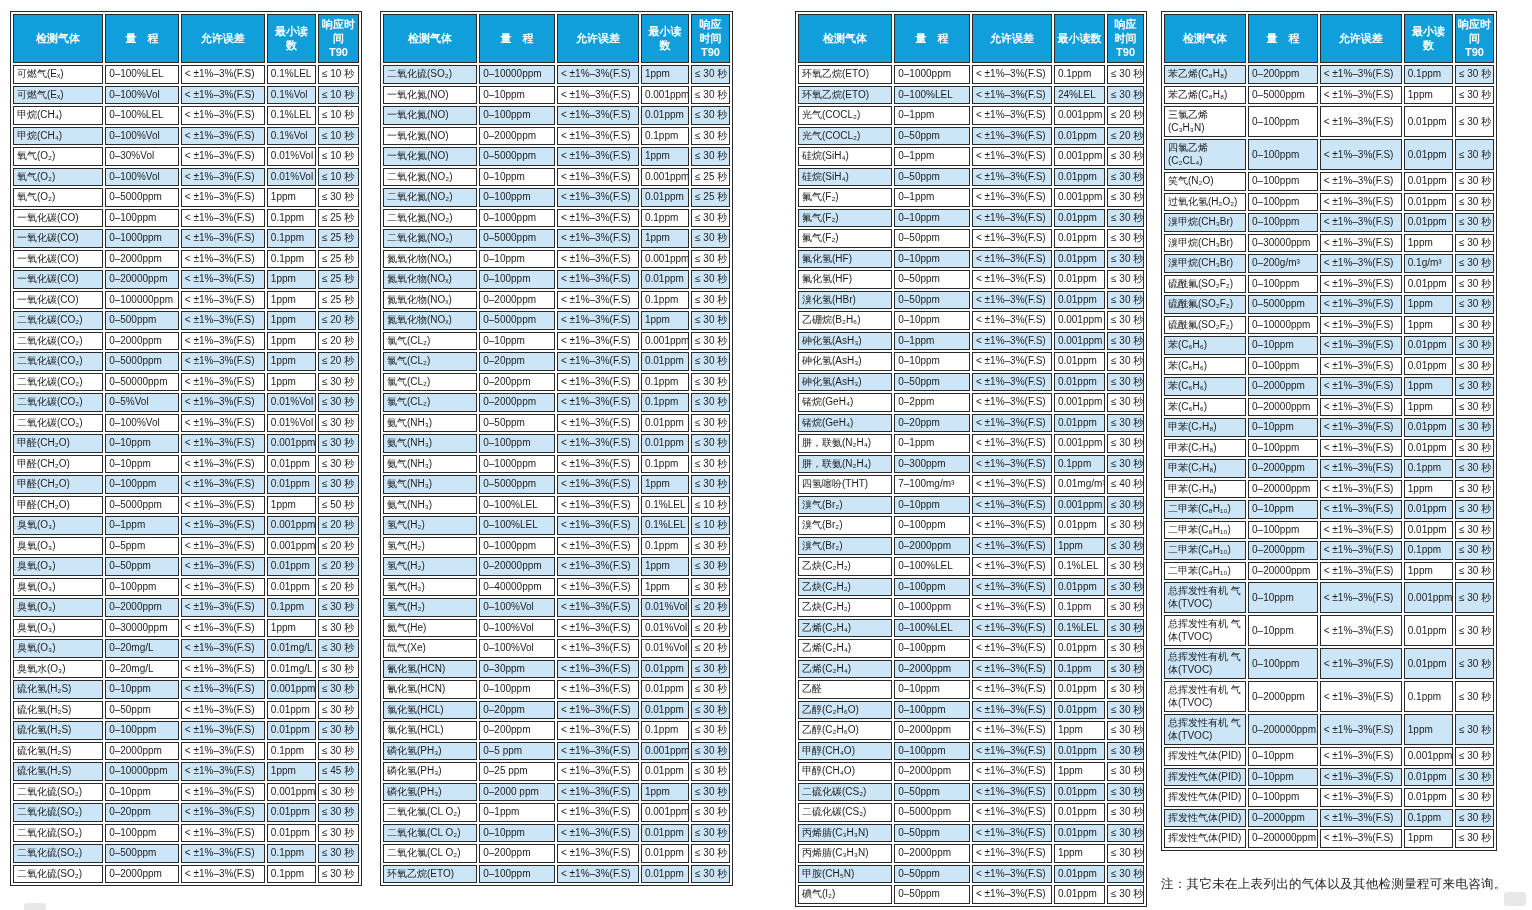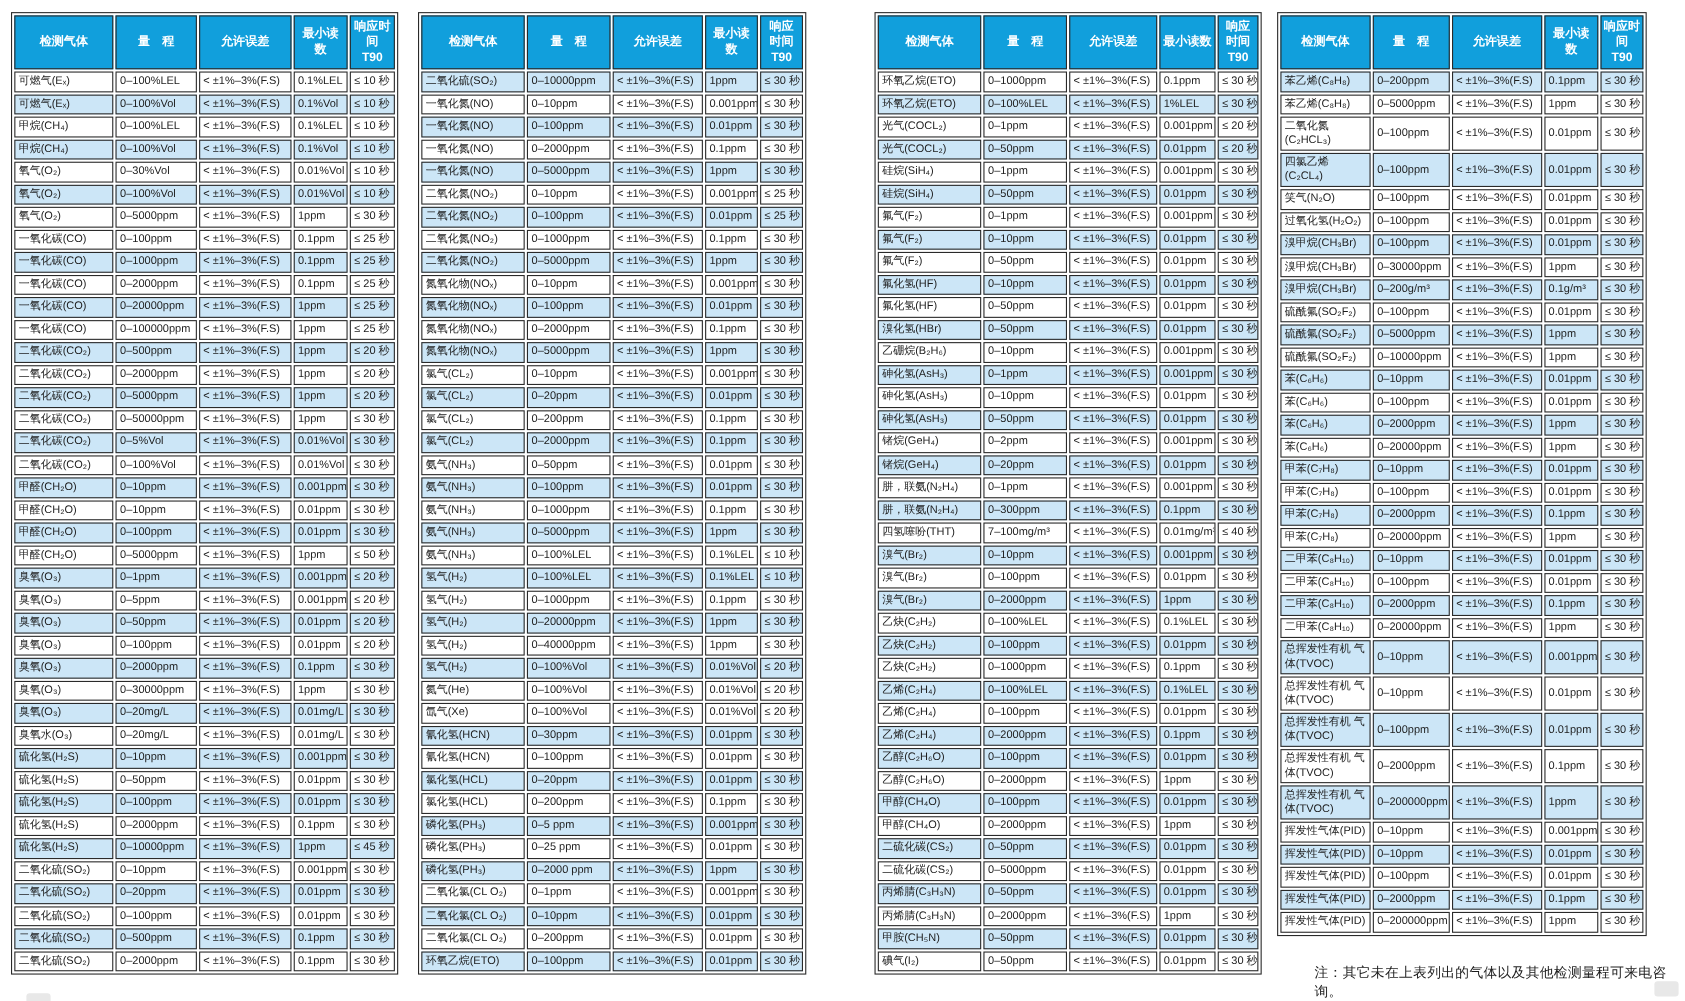--- a/index.html
+++ b/index.html
@@ -33,21 +33,21 @@
   }
   .spec-table tr.shaded td{background:var(--shade,#cce6f7);}
   .spec-table td.nowrap{white-space:nowrap;overflow:hidden;}
   
   #t1 col.c-gas{width:88px;} #t1 col.c-range{width:72px;} #t1 col.c-err{width:82px;} #t1 col.c-min{width:48px;} #t1 col.c-resp{width:40px;}
   #t2 col.c-gas{width:92px;} #t2 col.c-range{width:74px;} #t2 col.c-err{width:80px;} #t2 col.c-min{width:47px;} #t2 col.c-resp{width:38px;}
   #t3 col.c-gas{width:92px;} #t3 col.c-range{width:74px;} #t3 col.c-err{width:78px;} #t3 col.c-min{width:50px;} #t3 col.c-resp{width:36px;}
   #t4 col.c-gas{width:80px;} #t4 col.c-range{width:68px;} #t4 col.c-err{width:80px;} #t4 col.c-min{width:48px;} #t4 col.c-resp{width:38px;}
   .footnote{
     position:absolute;left:1161px;top:876px;
-    font-size:12.5px;color:#1c1c1c;letter-spacing:0.3px;margin-left:34px;
+    font-size:12.5px;color:#1c1c1c;letter-spacing:0.3px;
   }
   .corner-mark{
     position:absolute;width:22px;height:14px;background:#e8e8e8;
     border-radius:3px;
   }
   .corner-mark.left{left:24px;top:903px;}
   .corner-mark.right{left:1504px;top:892px;}
 </style>
 </head>
 <body>
@@ -677,21 +677,21 @@
         <td>环氧乙烷(ETO)</td>
         <td class="nowrap">0–1000ppm</td>
         <td class="nowrap">&lt; ±1%–3%(F.S)</td>
         <td class="nowrap">0.1ppm</td>
         <td class="nowrap">≤ 30 秒</td>
       </tr>
       <tr class="shaded">
         <td>环氧乙烷(ETO)</td>
         <td class="nowrap">0–100%LEL</td>
         <td class="nowrap">&lt; ±1%–3%(F.S)</td>
-        <td class="nowrap">1%LEL</td>
+        <td class="nowrap">24%LEL</td>
         <td class="nowrap">≤ 30 秒</td>
       </tr>
       <tr>
         <td>光气(COCL₂)</td>
         <td class="nowrap">0–1ppm</td>
         <td class="nowrap">&lt; ±1%–3%(F.S)</td>
         <td class="nowrap">0.001ppm</td>
         <td class="nowrap">≤ 20 秒</td>
       </tr>
       <tr class="shaded">
@@ -874,20 +874,27 @@
         <td class="nowrap">0–100ppm</td>
         <td class="nowrap">&lt; ±1%–3%(F.S)</td>
         <td class="nowrap">0.01ppm</td>
         <td class="nowrap">≤ 30 秒</td>
       </tr>
       <tr class="shaded">
         <td>乙烯(C₂H₄)</td>
         <td class="nowrap">0–2000ppm</td>
         <td class="nowrap">&lt; ±1%–3%(F.S)</td>
         <td class="nowrap">0.1ppm</td>
+        <td class="nowrap">≤ 30 秒</td>
+      </tr>
+      <tr>
+        <td>乙醛</td>
+        <td class="nowrap">0–10ppm</td>
+        <td class="nowrap">&lt; ±1%–3%(F.S)</td>
+        <td class="nowrap">0.01ppm</td>
         <td class="nowrap">≤ 30 秒</td>
       </tr>
       <tr class="shaded">
         <td>乙醇(C₂H₆O)</td>
         <td class="nowrap">0–100ppm</td>
         <td class="nowrap">&lt; ±1%–3%(F.S)</td>
         <td class="nowrap">0.01ppm</td>
         <td class="nowrap">≤ 30 秒</td>
       </tr>
       <tr>
@@ -982,21 +989,21 @@
         <td class="nowrap">≤ 30 秒</td>
       </tr>
       <tr>
         <td>苯乙烯(C₈H₈)</td>
         <td class="nowrap">0–5000ppm</td>
         <td class="nowrap">&lt; ±1%–3%(F.S)</td>
         <td class="nowrap">1ppm</td>
         <td class="nowrap">≤ 30 秒</td>
       </tr>
       <tr>
-        <td>二氧化氮 (C₂HCL₃)</td>
+        <td>三氯乙烯 (C₃H₃N)</td>
         <td class="nowrap">0–100ppm</td>
         <td class="nowrap">&lt; ±1%–3%(F.S)</td>
         <td class="nowrap">0.01ppm</td>
         <td class="nowrap">≤ 30 秒</td>
       </tr>
       <tr class="shaded">
         <td>四氯乙烯 (C₂CL₄)</td>
         <td class="nowrap">0–100ppm</td>
         <td class="nowrap">&lt; ±1%–3%(F.S)</td>
         <td class="nowrap">0.01ppm</td>

